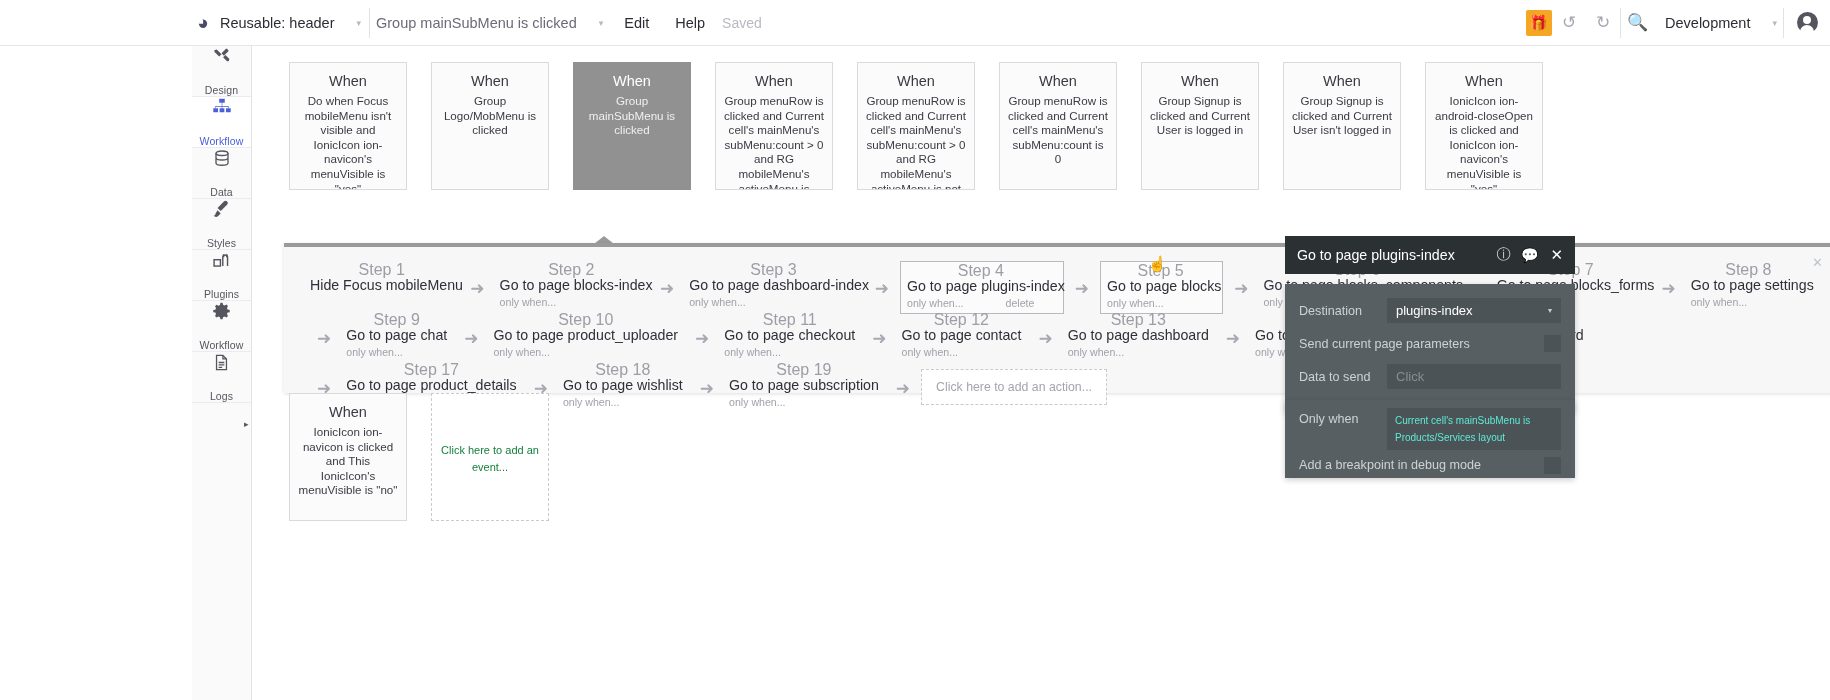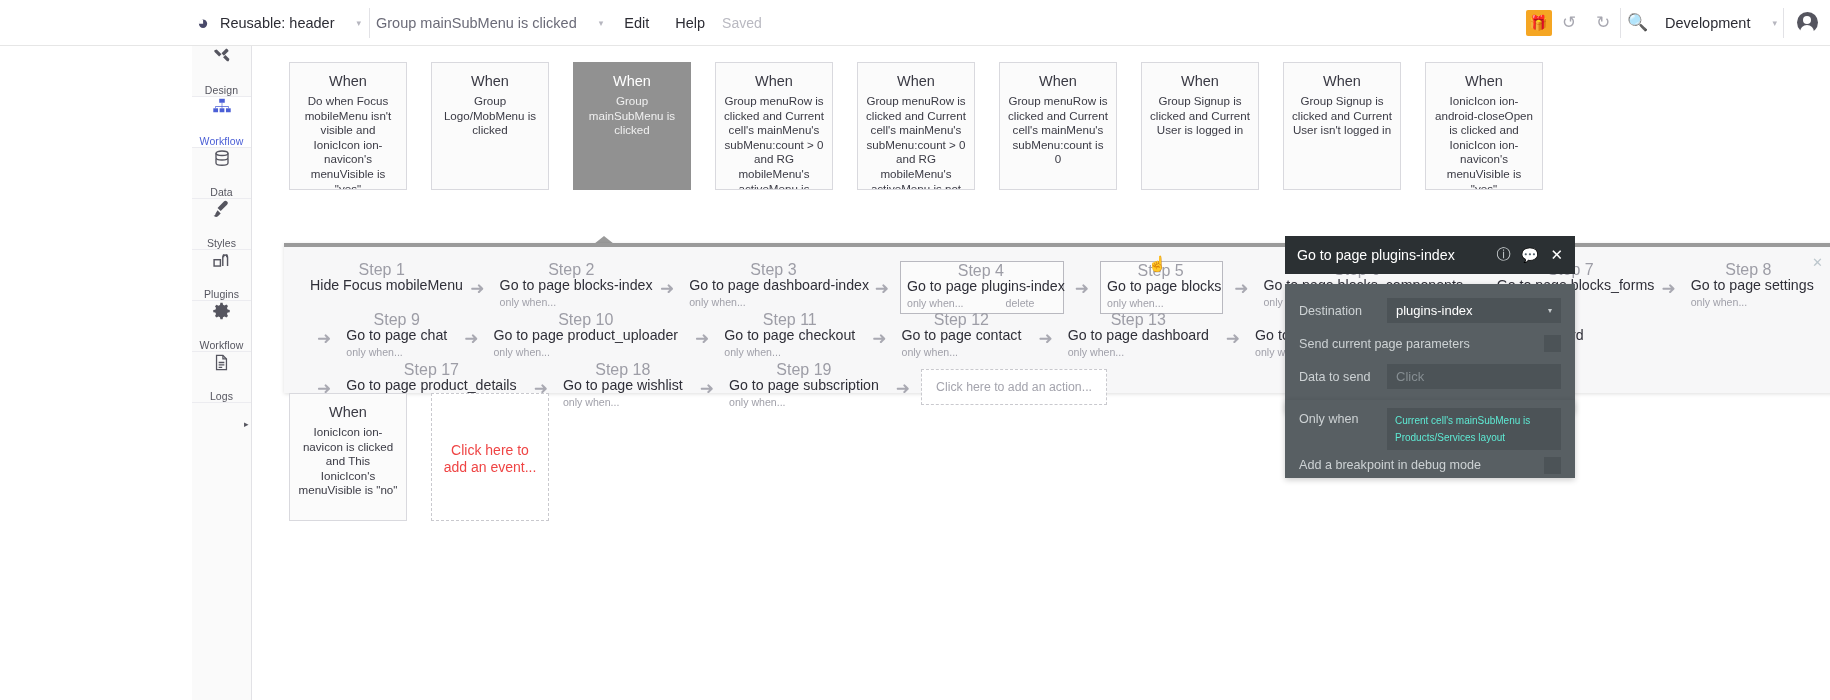--- a/index.html
+++ b/index.html
@@ -73,21 +73,21 @@
   }
   .evcard.sel { background: #919191; border-color: #919191; }
   .ev-when { font-size: 14.5px; color: #3a3a44; margin-bottom: 5px; }
   .evcard.sel .ev-when { color: #fff; }
   .ev-desc { font-size: 11.6px; line-height: 14.6px; color: #3a3a44; }
   .evcard.sel .ev-desc { color: #f0f0f0; }
 
   .ev-row2 { position: absolute; left: 25px; top: 347px; display: flex; gap: 24px; }
   .evcard.dashed {
     background: #fff; border: 1px dashed #c9c9ce; display: flex; align-items: center;
-    justify-content: center; color: #ef4444; font-size: 14px; line-height: 17px; text-align: center;
+    justify-content: center; color: #15803d; font-size: 11px; line-height: 17px; text-align: center;
   }
 
   
   .notch {
     position: absolute; left: 330px; top: 190px; width: 0; height: 0;
     border-left: 10px solid transparent; border-right: 10px solid transparent;
     border-bottom: 8px solid #9a9a9a;
   }
 
   

